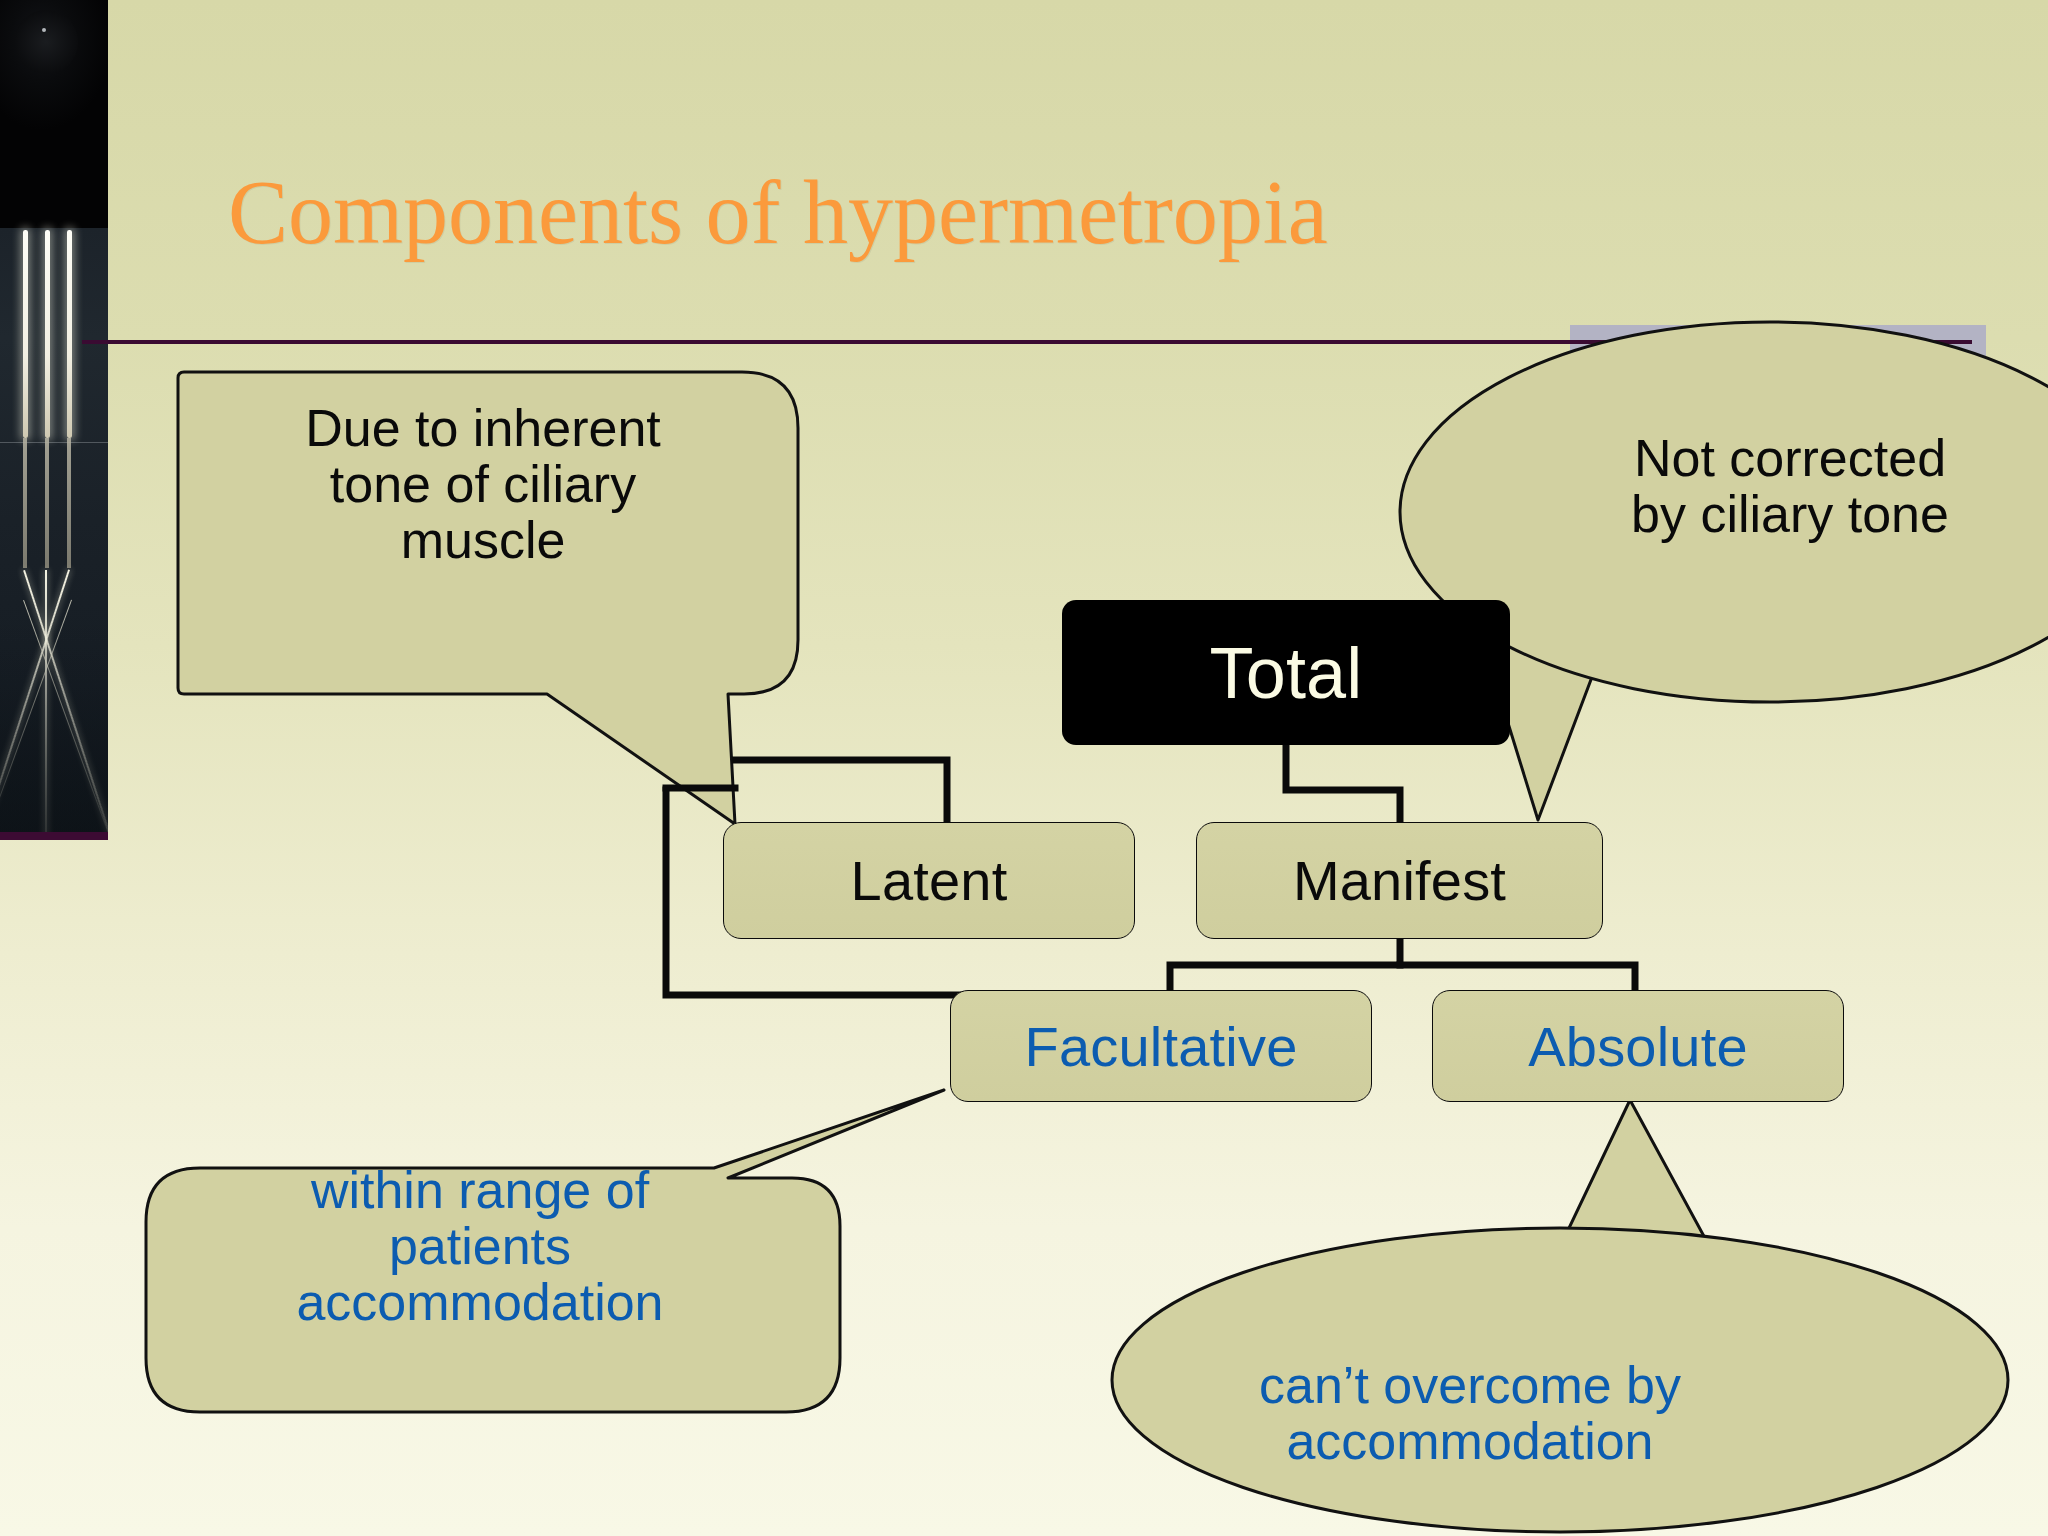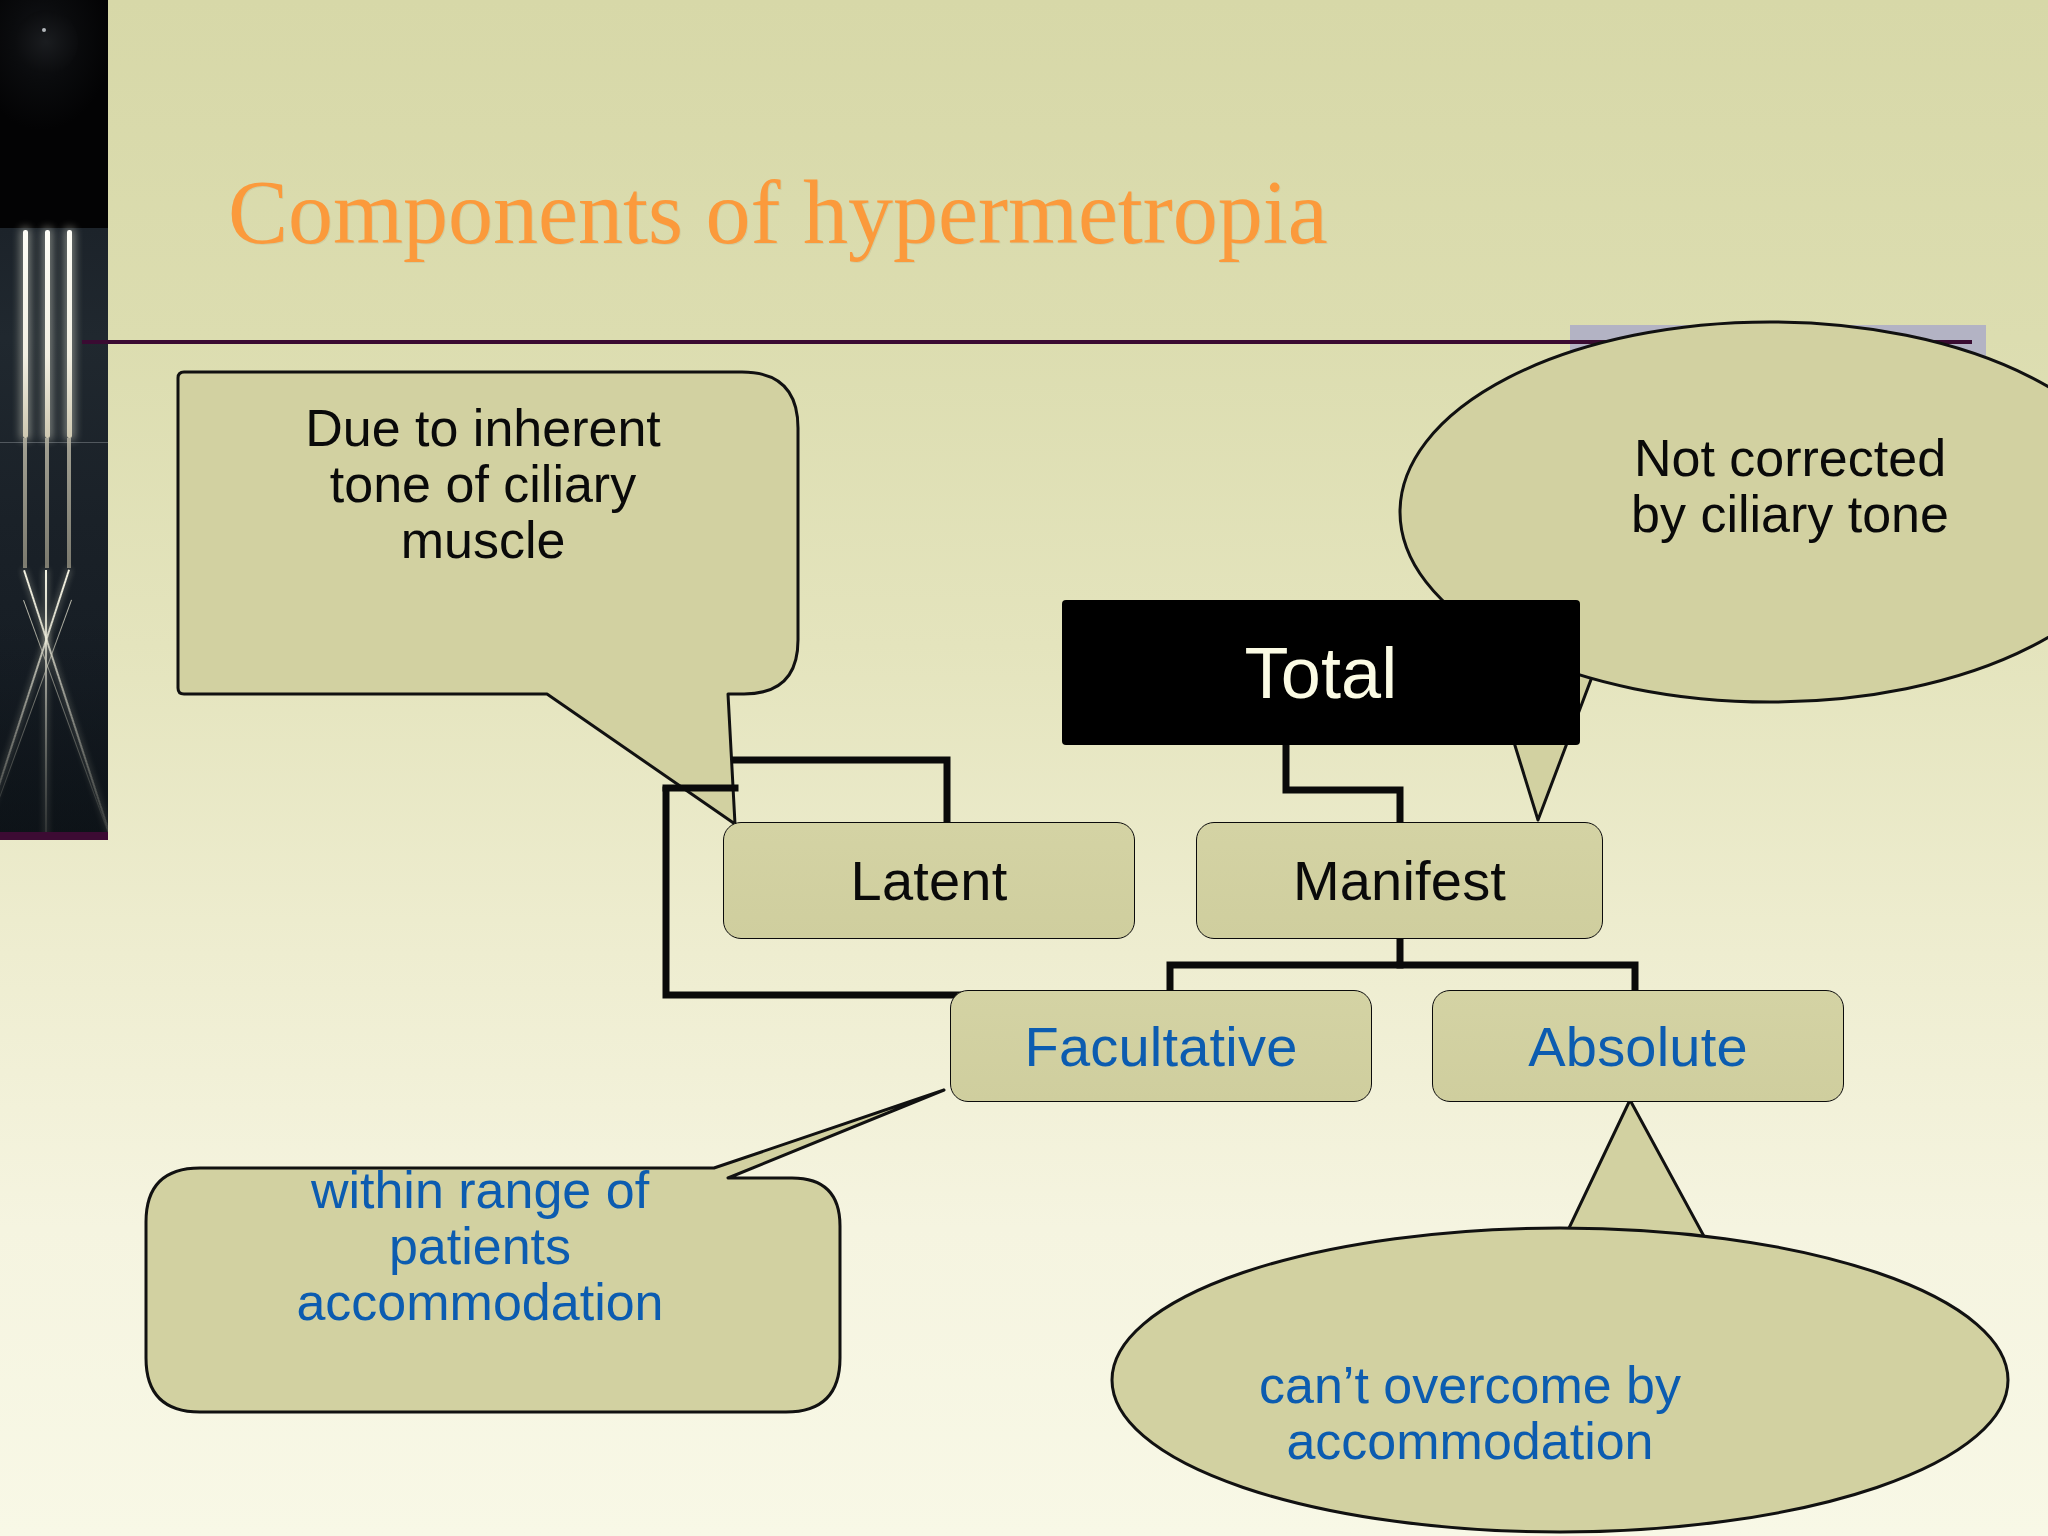--- a/index.html
+++ b/index.html
@@ -60,22 +60,22 @@
     position:absolute;
     display:flex;align-items:center;justify-content:center;
     border:1.6px solid #0b0b0b;
     border-radius:18px;
     background:linear-gradient(180deg,#d4d3a4 0%, #cfce9e 100%);
     color:#0a0a0a;
     font-size:56px;
     letter-spacing:.2px;
   }
   #node-total{
-    left:1062px;top:600px;width:518px;height:145px;
-    background:#000;color:#fbfbe4;border:none;border-radius:4px;
+    left:1062px;top:600px;width:448px;height:145px;
+    background:#000;color:#fbfbe4;border:none;border-radius:14px;
     font-size:72px;
   }
   #node-latent{left:723px;top:822px;width:410px;height:115px;}
   #node-manifest{left:1196px;top:822px;width:405px;height:115px;}
   #node-facultative{left:950px;top:990px;width:420px;height:110px;color:#0c5cb0;text-align:right;}
   #node-absolute{left:1432px;top:990px;width:410px;height:110px;color:#0c5cb0;}
 
   
   .callout-text{
     position:absolute;text-align:center;line-height:1.08;

